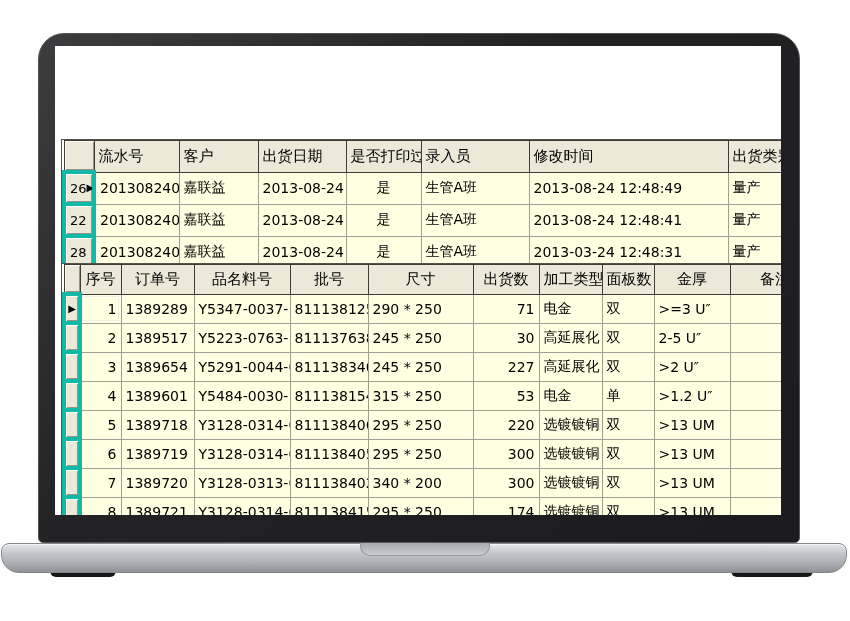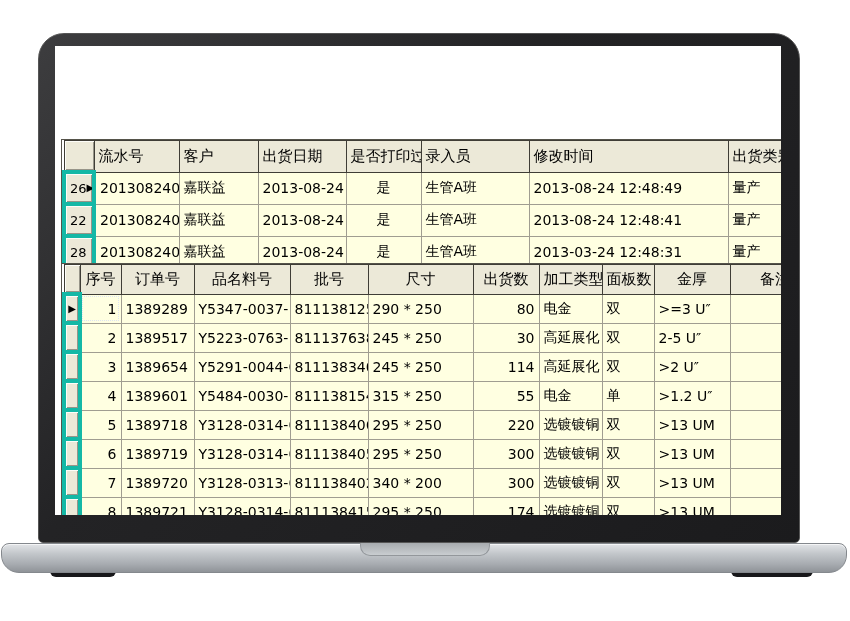--- a/index.html
+++ b/index.html
@@ -168,21 +168,21 @@
             <td class="sel">
               <span class="selwrap">
                 <span class="arrow">▶</span>
               </span>
             </td>
             <td class="ar cur-blue">1</td>
             <td class="al">1389289</td>
             <td class="al">Y5347-0037-100</td>
             <td class="al">8111381256.</td>
             <td class="al">290 * 250</td>
-            <td class="ar">80</td>
+            <td class="ar">71</td>
             <td class="al">电金</td>
             <td class="al">双</td>
             <td class="al">&gt;=3 U″</td>
             <td class="al"></td>
           </tr>
           <tr>
             <td class="sel">
               <span class="selwrap"></span>
             </td>
             <td class="ar">2</td>
@@ -198,36 +198,36 @@
           </tr>
           <tr>
             <td class="sel">
               <span class="selwrap"></span>
             </td>
             <td class="ar">3</td>
             <td class="al">1389654</td>
             <td class="al">Y5291-0044-000</td>
             <td class="al">8111383404</td>
             <td class="al">245 * 250</td>
-            <td class="ar">114</td>
+            <td class="ar">227</td>
             <td class="al">高延展化</td>
             <td class="al">双</td>
             <td class="al">&gt;2 U″</td>
             <td class="al"></td>
           </tr>
           <tr>
             <td class="sel">
               <span class="selwrap"></span>
             </td>
             <td class="ar">4</td>
             <td class="al">1389601</td>
             <td class="al">Y5484-0030-100</td>
             <td class="al">8111381542</td>
             <td class="al">315 * 250</td>
-            <td class="ar">55</td>
+            <td class="ar">53</td>
             <td class="al">电金</td>
             <td class="al">单</td>
             <td class="al">&gt;1.2 U″</td>
             <td class="al"></td>
           </tr>
           <tr>
             <td class="sel">
               <span class="selwrap"></span>
             </td>
             <td class="ar">5</td>

